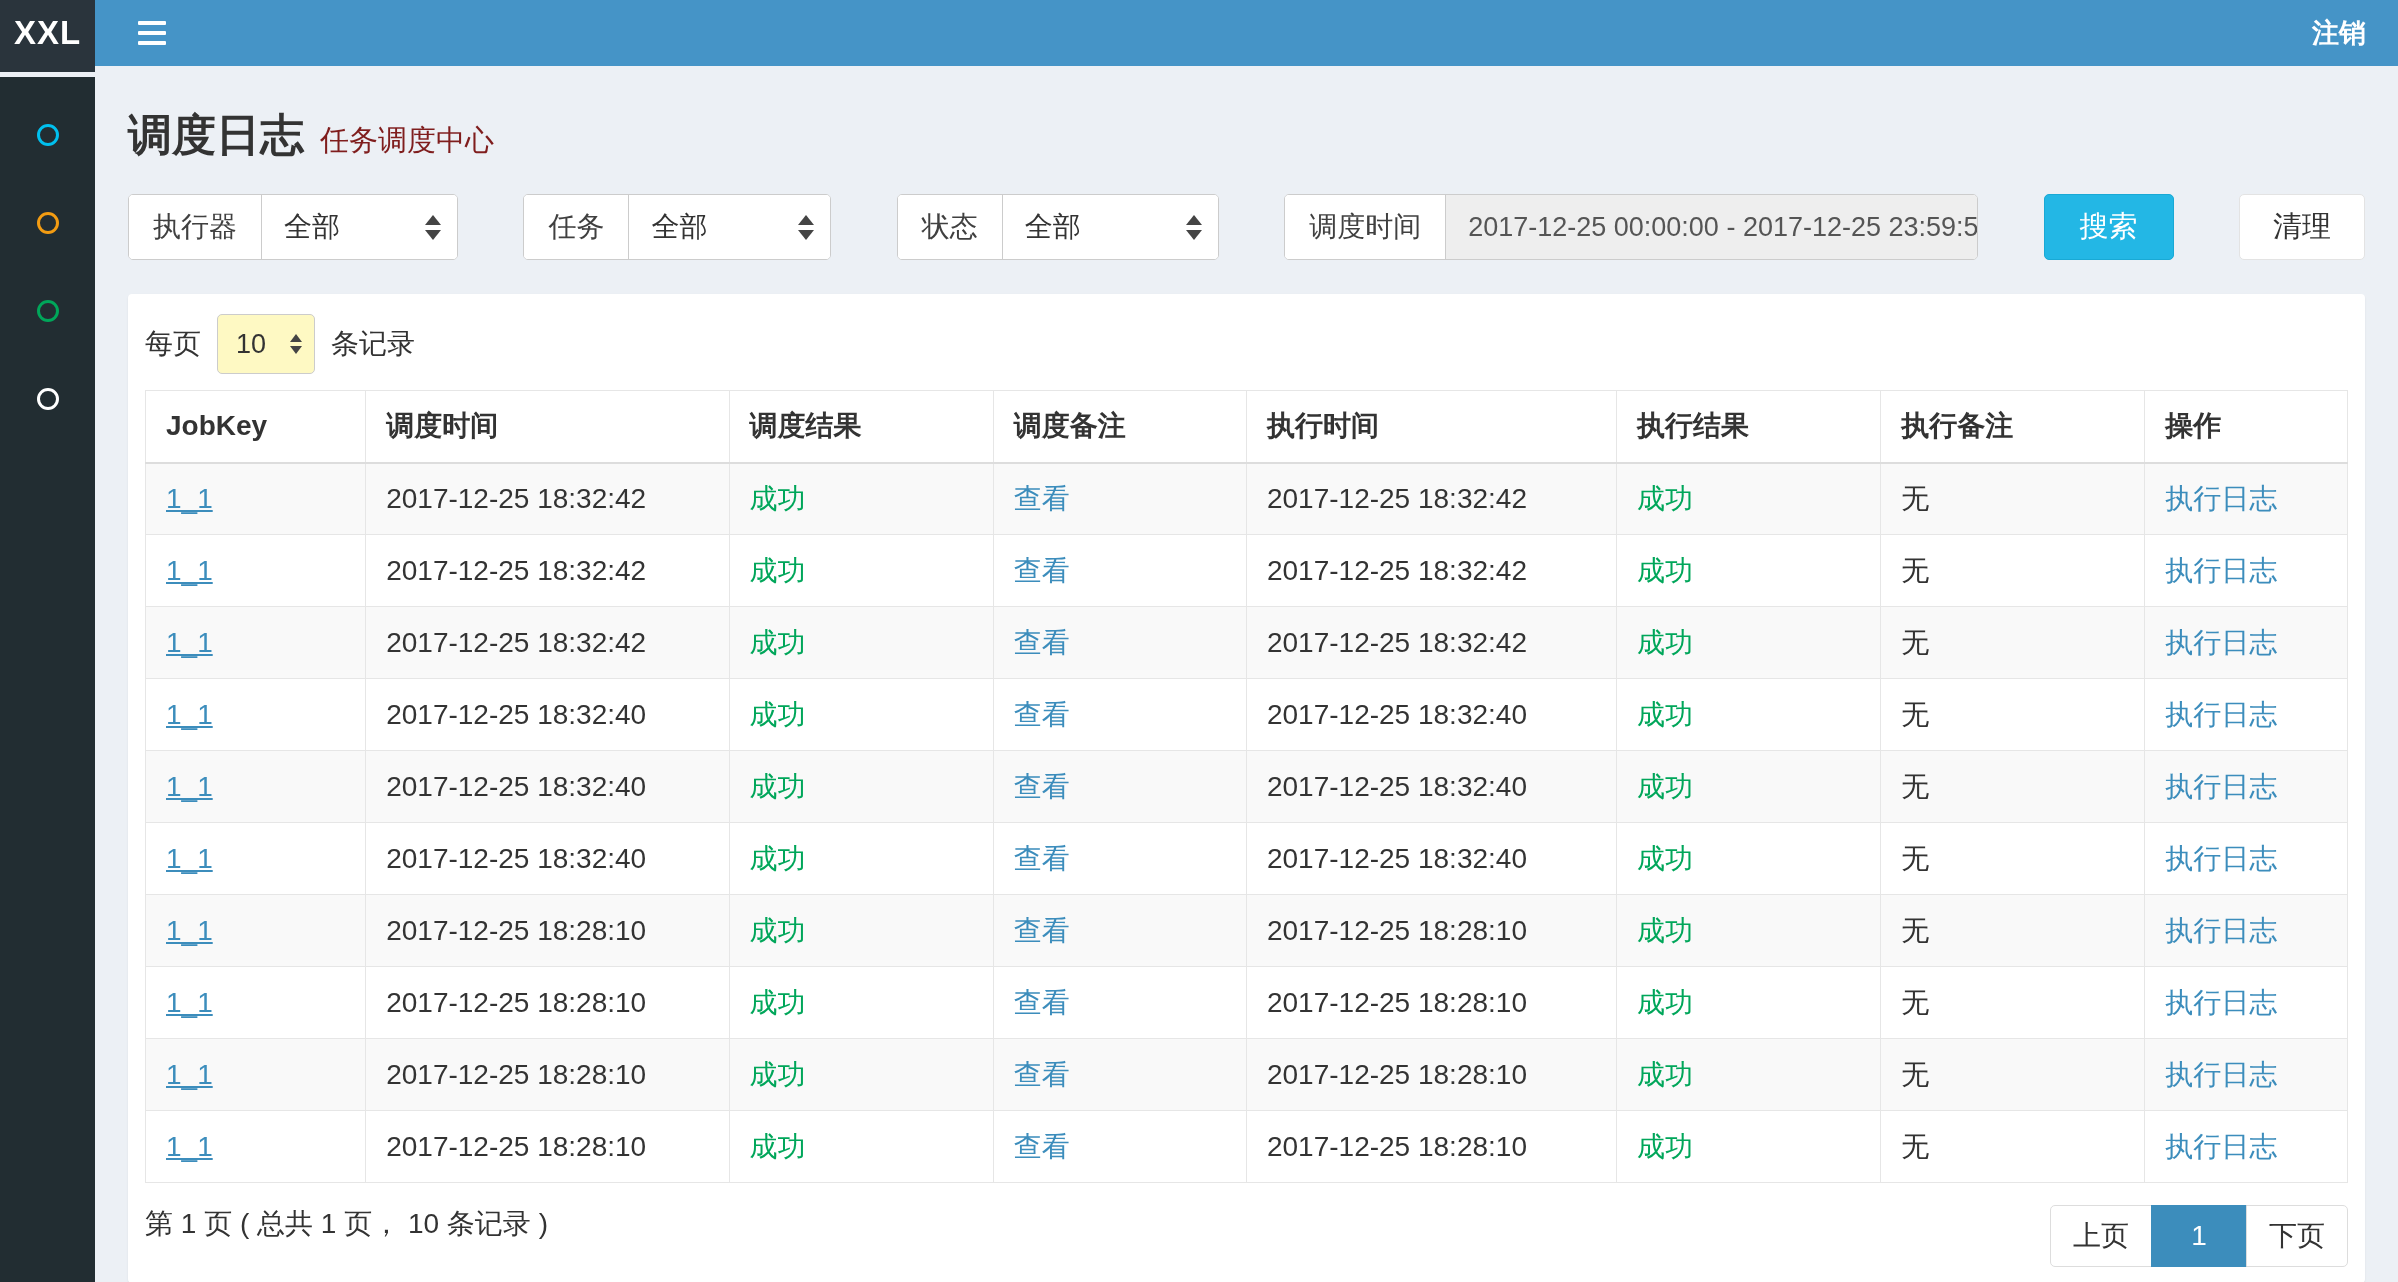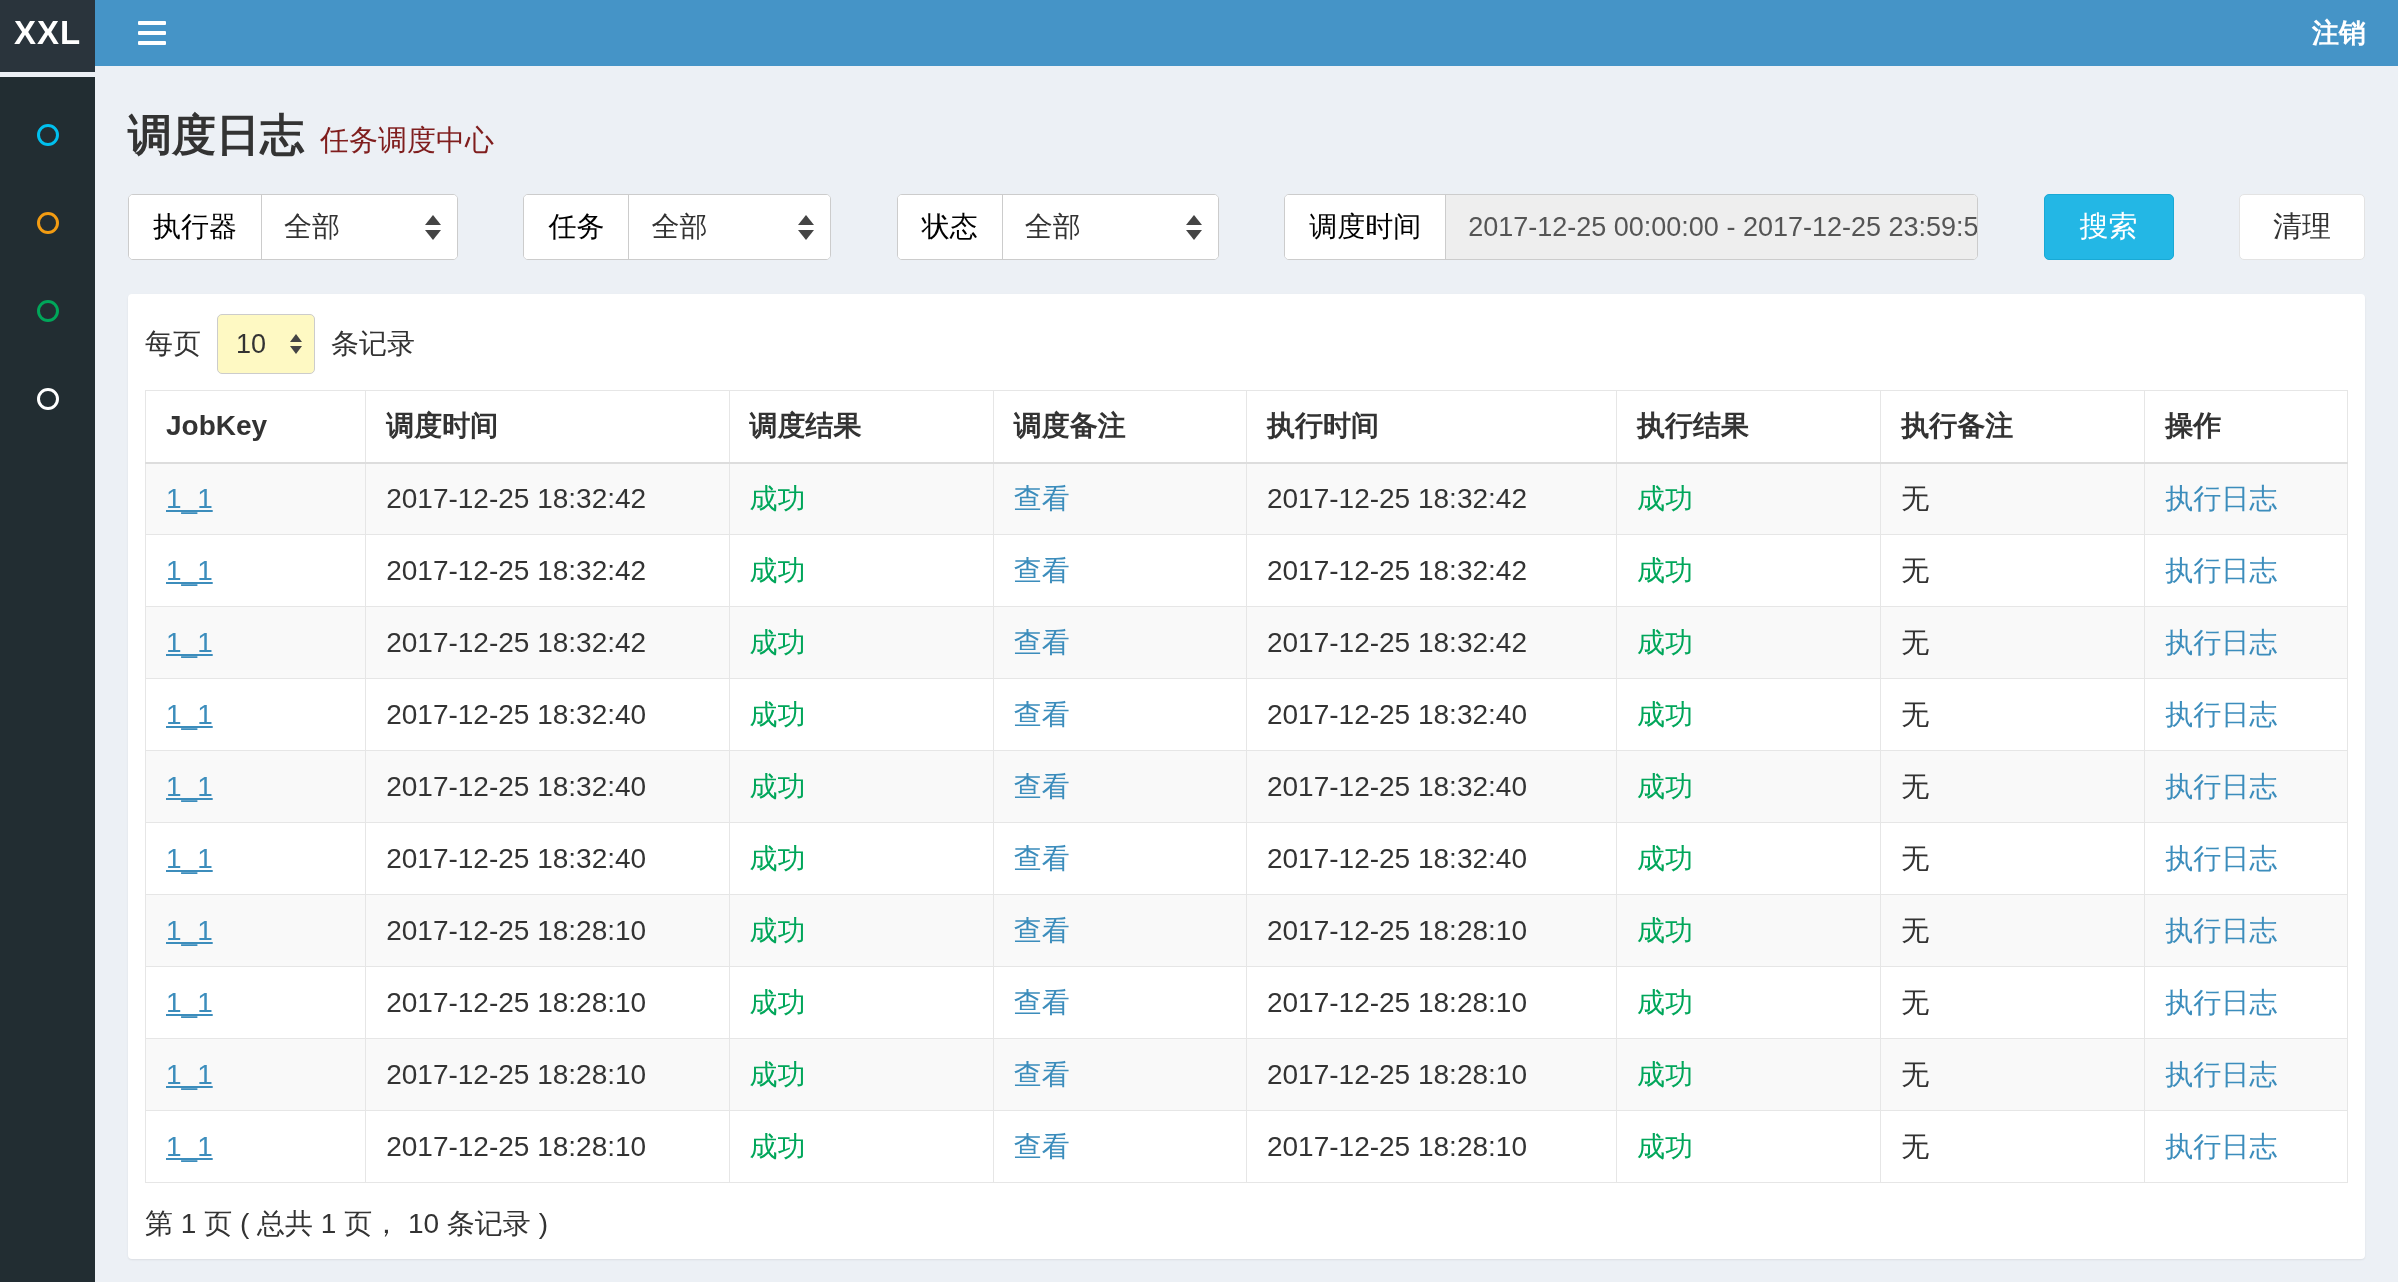--- a/index.html
+++ b/index.html
@@ -45,21 +45,21 @@
   .content-header small { font-size: 29px; color: #7f1d1d; font-weight: normal; }
   
   .filters { display: flex; justify-content: space-between; align-items: center; padding: 0 33px; }
   .filter-group {
     display: flex; align-items: stretch; height: 66px;
     background: #fff; border: 1px solid #ccc; border-radius: 5px; overflow: hidden;
   }
   .g1 { width: 330px; } .g2 { width: 308px; } .g3 { width: 322px; } .g4 { width: 694px; }
   .fg-label {
     display: flex; align-items: center; padding: 0 24px;
-    border-right: 1px solid #ccc; white-space: nowrap; color: #000000; background: #fff;
+    border-right: 1px solid #ccc; white-space: nowrap; color: #404040; background: #fff;
   }
   .fg-select {
     flex: 1; display: flex; align-items: center; justify-content: space-between;
     padding: 0 16px 0 22px; cursor: pointer; background: #fff;
   }
   .fg-input {
     flex: 1; display: flex; align-items: center; padding: 0 22px;
     background: #eee; color: #555; font-size: 27px; white-space: nowrap; overflow: hidden;
     cursor: pointer;
   }
@@ -342,16 +342,21 @@
             <td>2017-12-25 18:28:10</td>
             <td><span class="success">成功</span></td>
             <td>无</td>
             <td><a class="link">执行日志</a></td>
           </tr>
         </tbody>
     </table>
 
     <div class="table-footer">
       <span class="summary">第 1 页 ( 总共 1 页， 10 条记录 )</span>
+      <div class="paginate">
+        <a class="page-btn prev">上页</a>
+        <a class="page-btn current">1</a>
+        <a class="page-btn next">下页</a>
+      </div>
     </div>
 
   </div>
 </div>
 
 </body></html>

